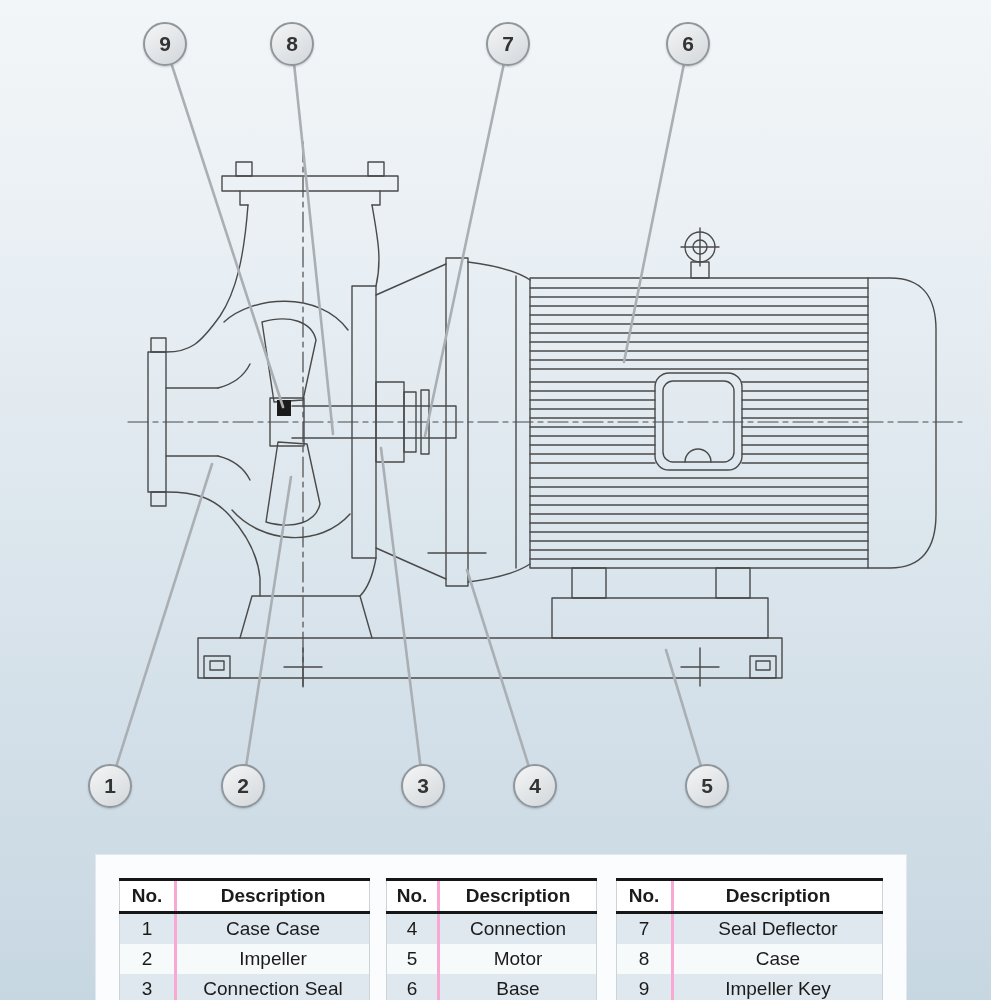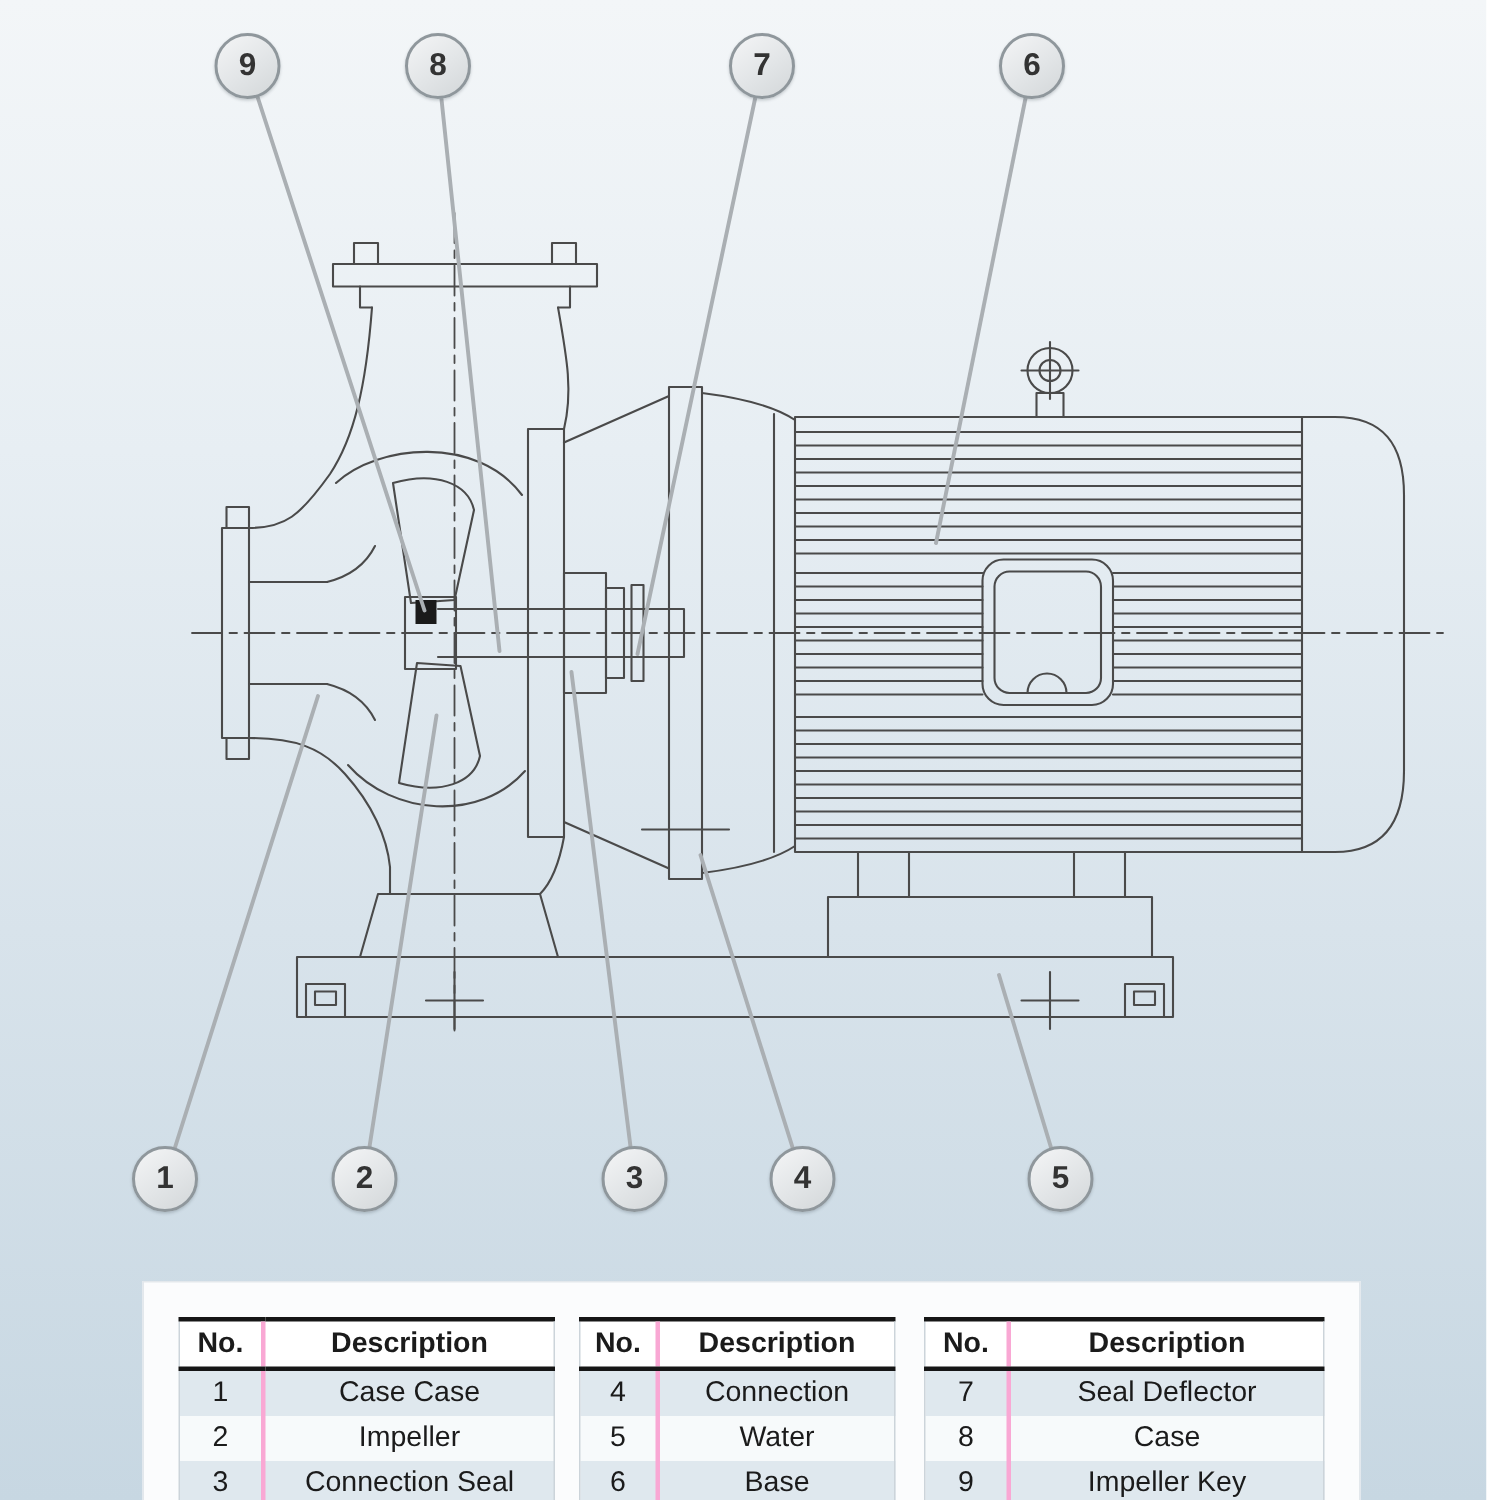--- a/index.html
+++ b/index.html
@@ -239,21 +239,21 @@
           <th>Description</th>
         </tr>
       </thead>
       <tbody>
         <tr>
           <td>4</td>
           <td>Connection</td>
         </tr>
         <tr>
           <td>5</td>
-          <td>Water</td>
+          <td>Motor</td>
         </tr>
         <tr>
           <td>6</td>
           <td>Base</td>
         </tr>
       </tbody>
     </table>
 
     <table class="parts-table t3">
       <colgroup>

